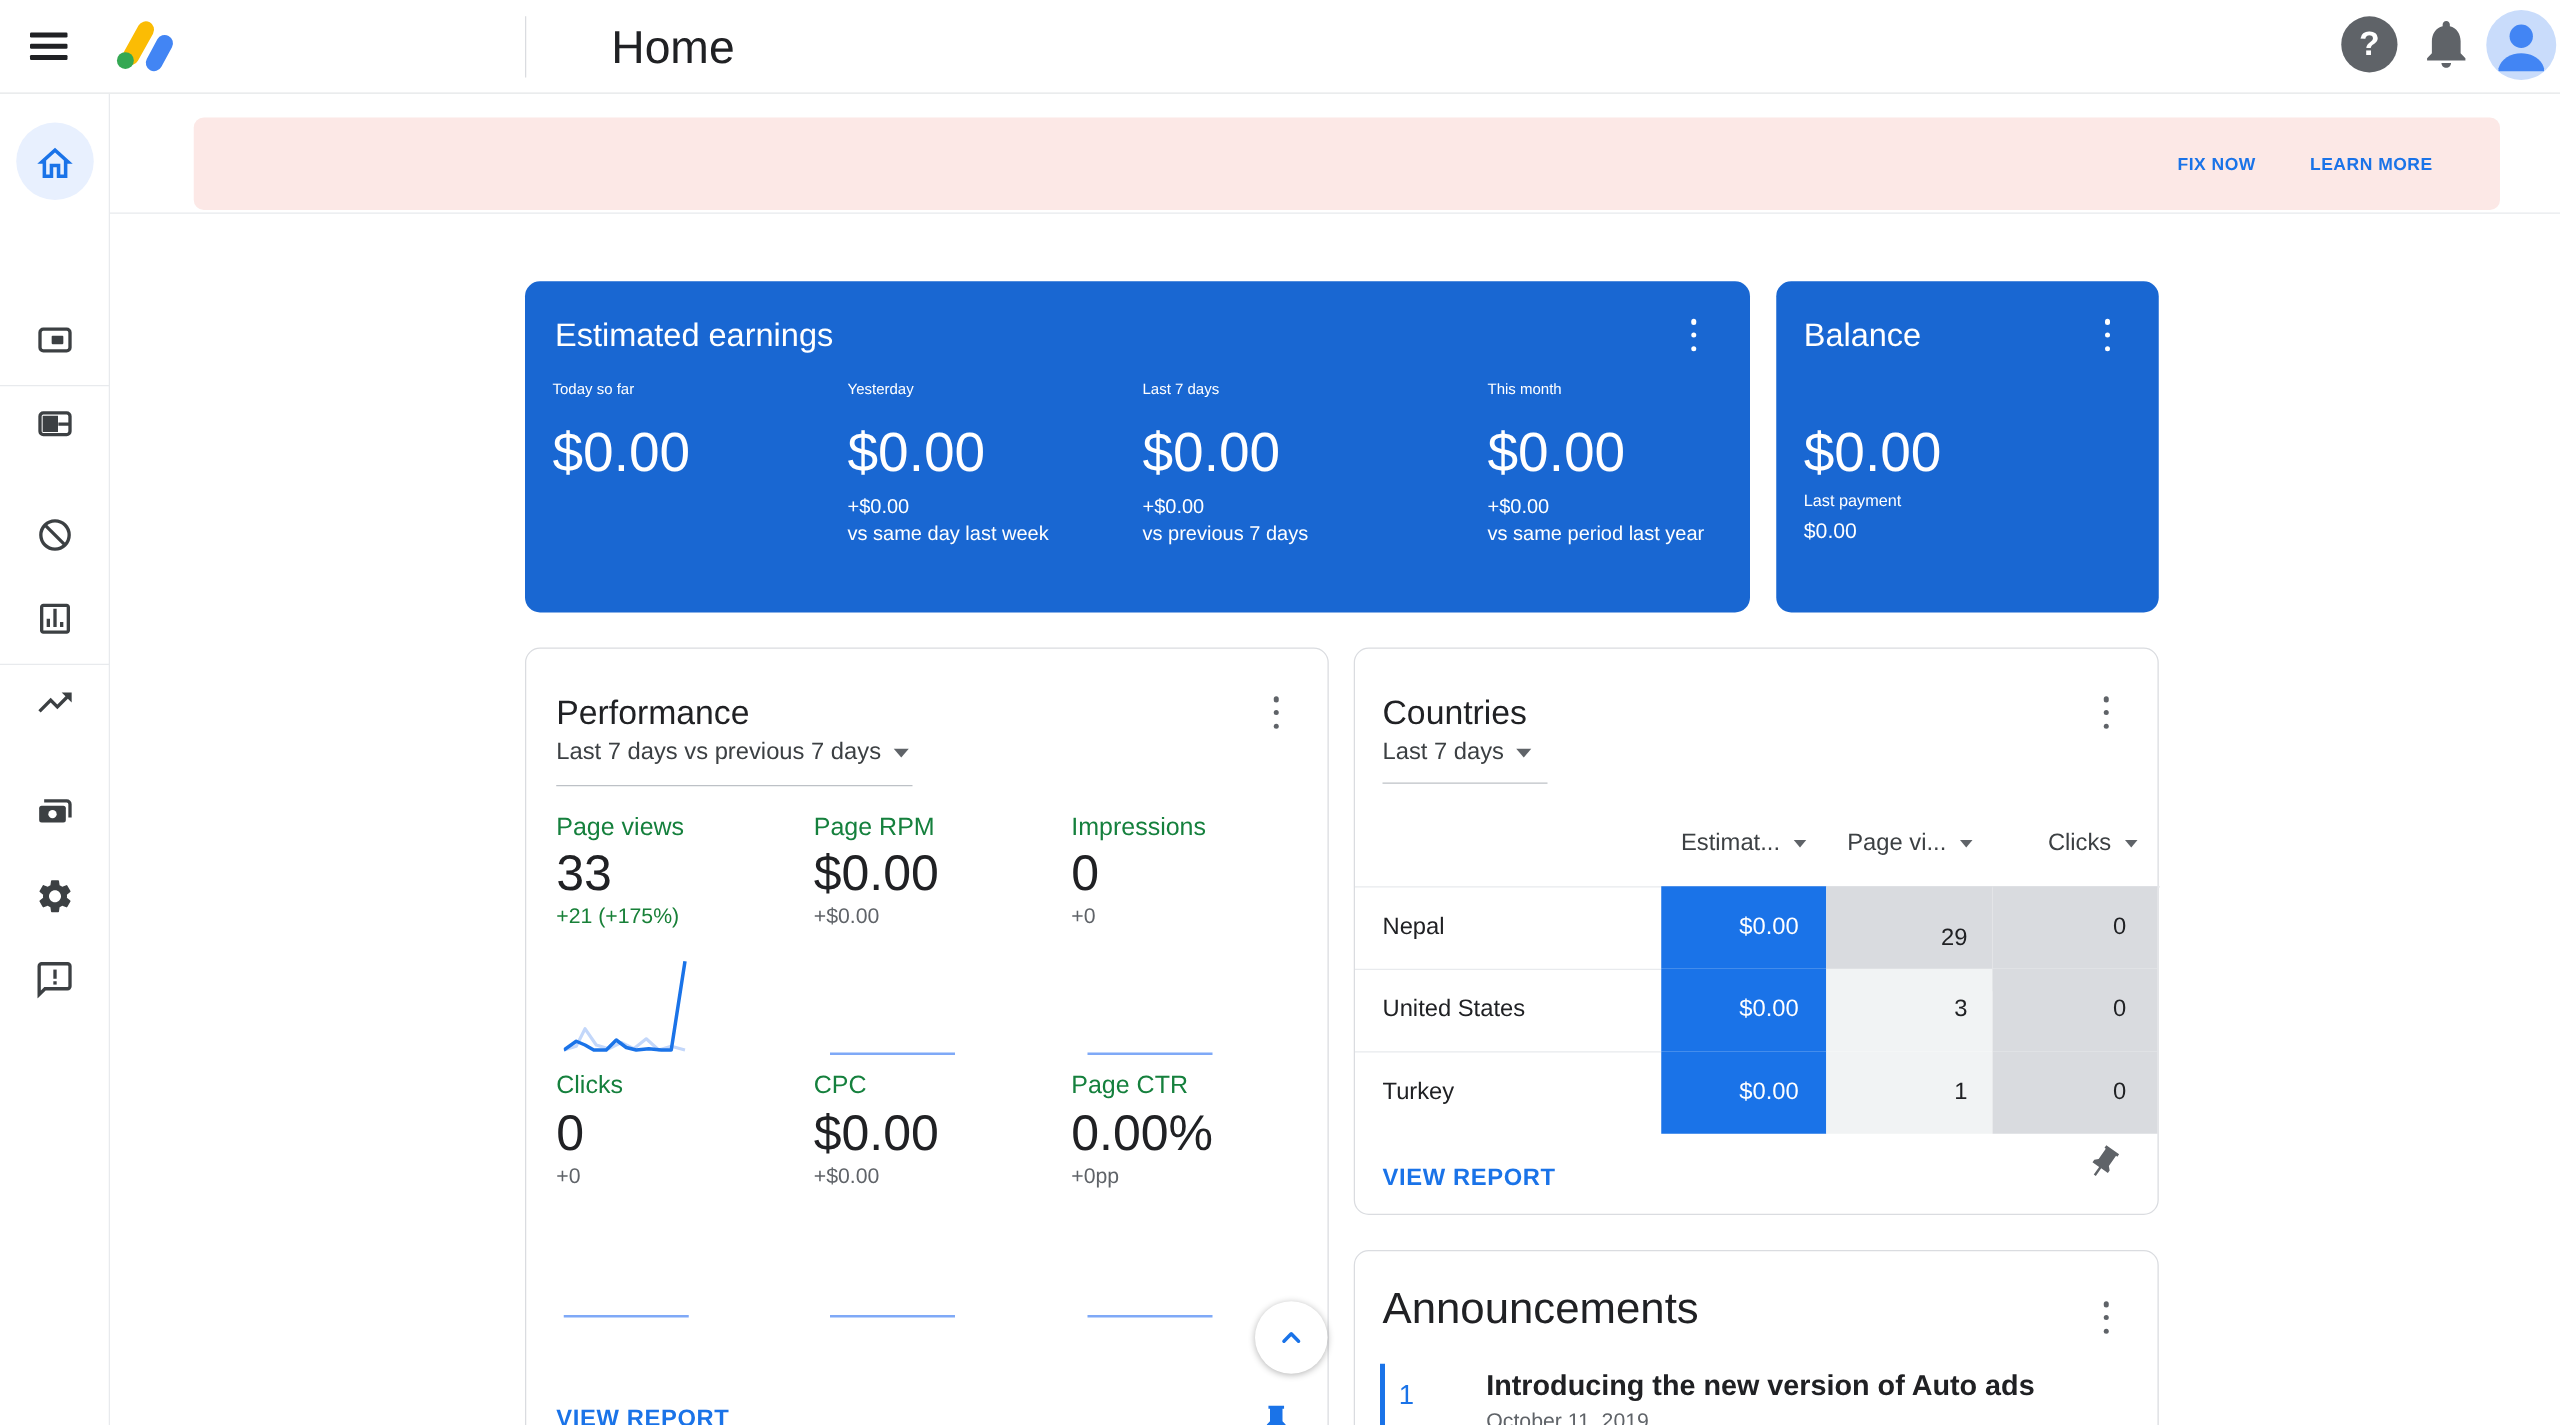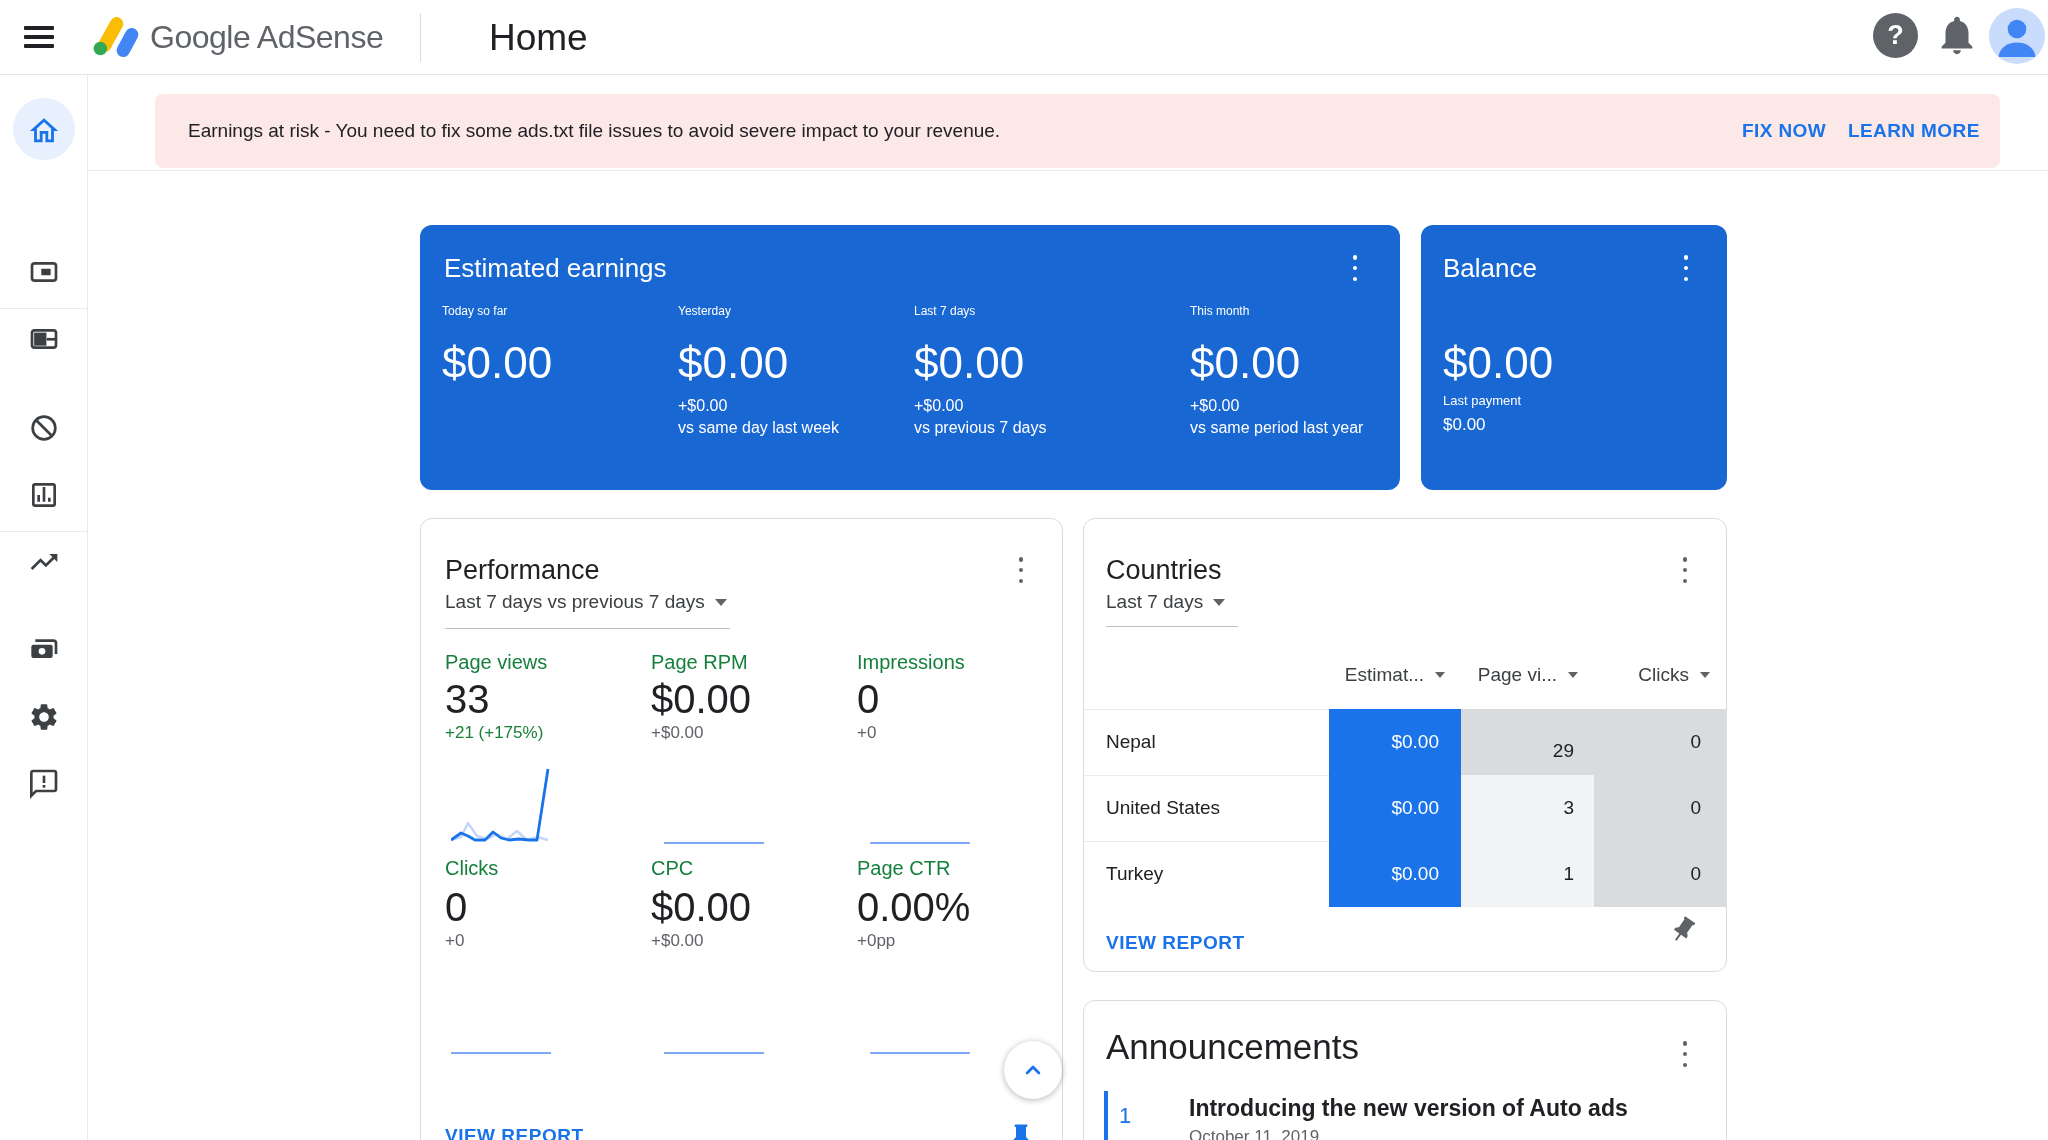--- a/index.html
+++ b/index.html
@@ -30,21 +30,21 @@
   .side-item { position:absolute; left:0; width:88px; height:52px; display:flex; align-items:center;
     justify-content:center; cursor:pointer; }
   .side-divider { position:absolute; left:0; width:88px; height:1px; background:#E8EAED; }
   .home-oval { position:absolute; left:13px; top:23px; width:62px; height:62px; border-radius:50%; background:#E8F0FE; }
 
   .content-topline { position:absolute; left:88px; top:170px; width:1960px; height:1px; background:#E8EAED; }
 
   
   .alert { position:absolute; left:155px; top:94px; width:1845px; height:74px; background:#FCE8E6; border-radius:8px; }
   .alert-text { position:absolute; left:33px; top:0; height:74px; line-height:74px; font-size:19px; color:#202124; white-space:nowrap; }
-  .alert-btn { position:absolute; top:0; height:74px; line-height:74px; font-size:19px; font-weight:bold;
+  .alert-btn { position:absolute; top:0; height:74px; line-height:74px; font-size:14px; font-weight:bold;
     color:#1A73E8; letter-spacing:0.4px; cursor:pointer; white-space:nowrap; }
 
   
   .card { position:absolute; background:#fff; border:1px solid #DADCE0; border-radius:12px; }
   .blue-card { position:absolute; background:#1967D2; border-radius:12px; color:#fff; }
   .card-title { position:absolute; font-size:26px; color:#202124; }
   .blue-card .card-title { color:#fff; }
   .menu-dots { position:absolute; width:18px; height:26px; display:flex; flex-direction:column;
     align-items:center; justify-content:space-between; cursor:pointer; }
   .menu-dots i { width:4.5px; height:4.5px; border-radius:50%; background:#5F6368; }
@@ -102,21 +102,20 @@
         <span></span>
         <span></span>
       </div>
     <div class="logo">
       <svg width="58" height="58" viewBox="0 0 48 48">
         <line x1="17" y1="31" x2="27" y2="13" stroke="#FBBC04" stroke-width="11" stroke-linecap="round"></line>
         <circle cx="13.5" cy="33.5" r="5.6" fill="#34A853"></circle>
         <line x1="32.5" y1="35" x2="39.5" y2="22" stroke="#4285F4" stroke-width="11" stroke-linecap="round"></line>
       </svg>
     </div>
-    <div class="brand">Google AdSense</div>
     <div class="header-divider"></div>
     <div class="page-title">Home</div>
     <div class="help-btn">?</div>
     <div class="bell-btn">
       <svg width="46" height="46" viewBox="0 0 24 24">
           <path fill="#5F6368" d="M12 22c1.1 0 2-.9 2-2h-4c0 1.1.9 2 2 2zm6-6v-5c0-3.07-1.64-5.64-4.5-6.32V4c0-.83-.67-1.5-1.5-1.5s-1.5.67-1.5 1.5v.68C7.63 5.36 6 7.92 6 11v5l-2 2v1h16v-1l-2-2z"></path>
         </svg>
     </div>
     <div class="avatar">
       <svg width="56" height="56" viewBox="0 0 24 24">
@@ -182,21 +181,20 @@
           <path fill="none" stroke="#3C4043" stroke-width="2" d="M21 4.5v12c0 .83-.67 1.5-1.5 1.5H6l-3.5 3.5v-17C2.5 3.67 3.17 3 4 3h15.5c.83 0 1.5.67 1.5 1.5z"></path>
           <rect x="11" y="6.5" width="2" height="5.5" fill="#3C4043"></rect>
           <rect x="11" y="13.5" width="2" height="2" fill="#3C4043"></rect>
         </svg>
     </div>
   </div>
 
   <div class="content-topline"></div>
 
   <div class="alert">
-    <div class="alert-text">Earnings at risk - You need to fix some ads.txt file issues to avoid severe impact to your revenue.</div>
     <div class="alert-btn" style="left:1587px">FIX NOW</div>
     <div class="alert-btn" style="left:1693px">LEARN MORE</div>
   </div>
 
   <div class="blue-card" style="left:420px; top:225px; width:980px; height:265px;">
     <div class="card-title" style="left:24px; top:28px;">Estimated earnings</div>
     <div class="menu-dots" style="right:36px; top:30px;">
         <i></i>
         <i></i>
         <i></i>

